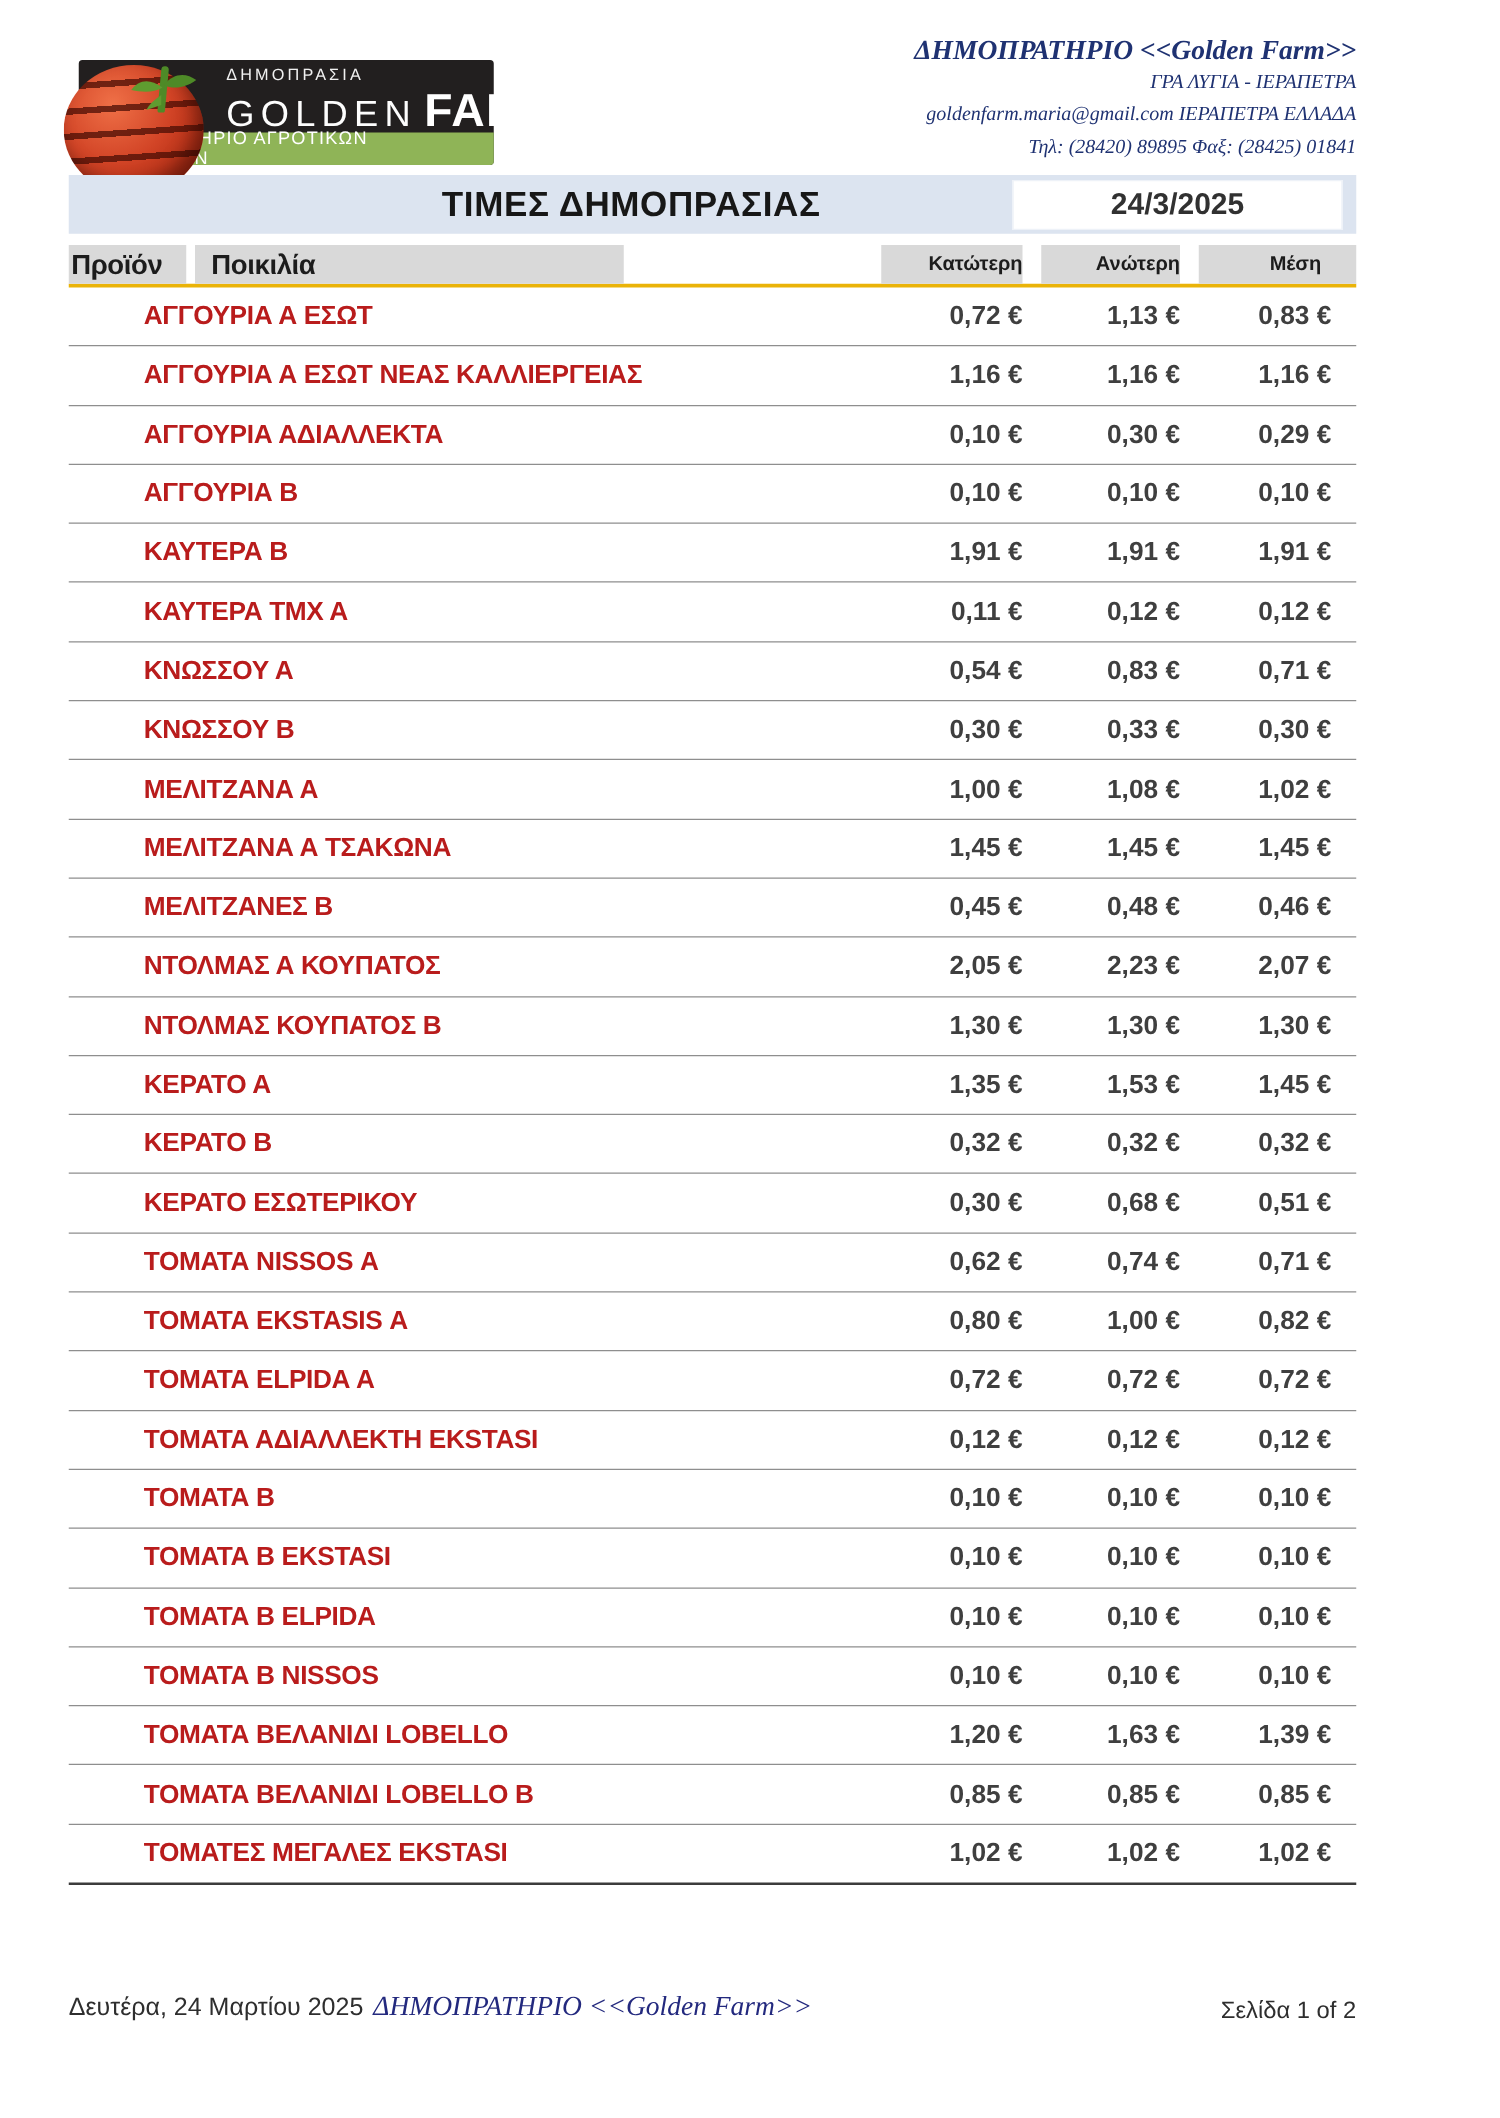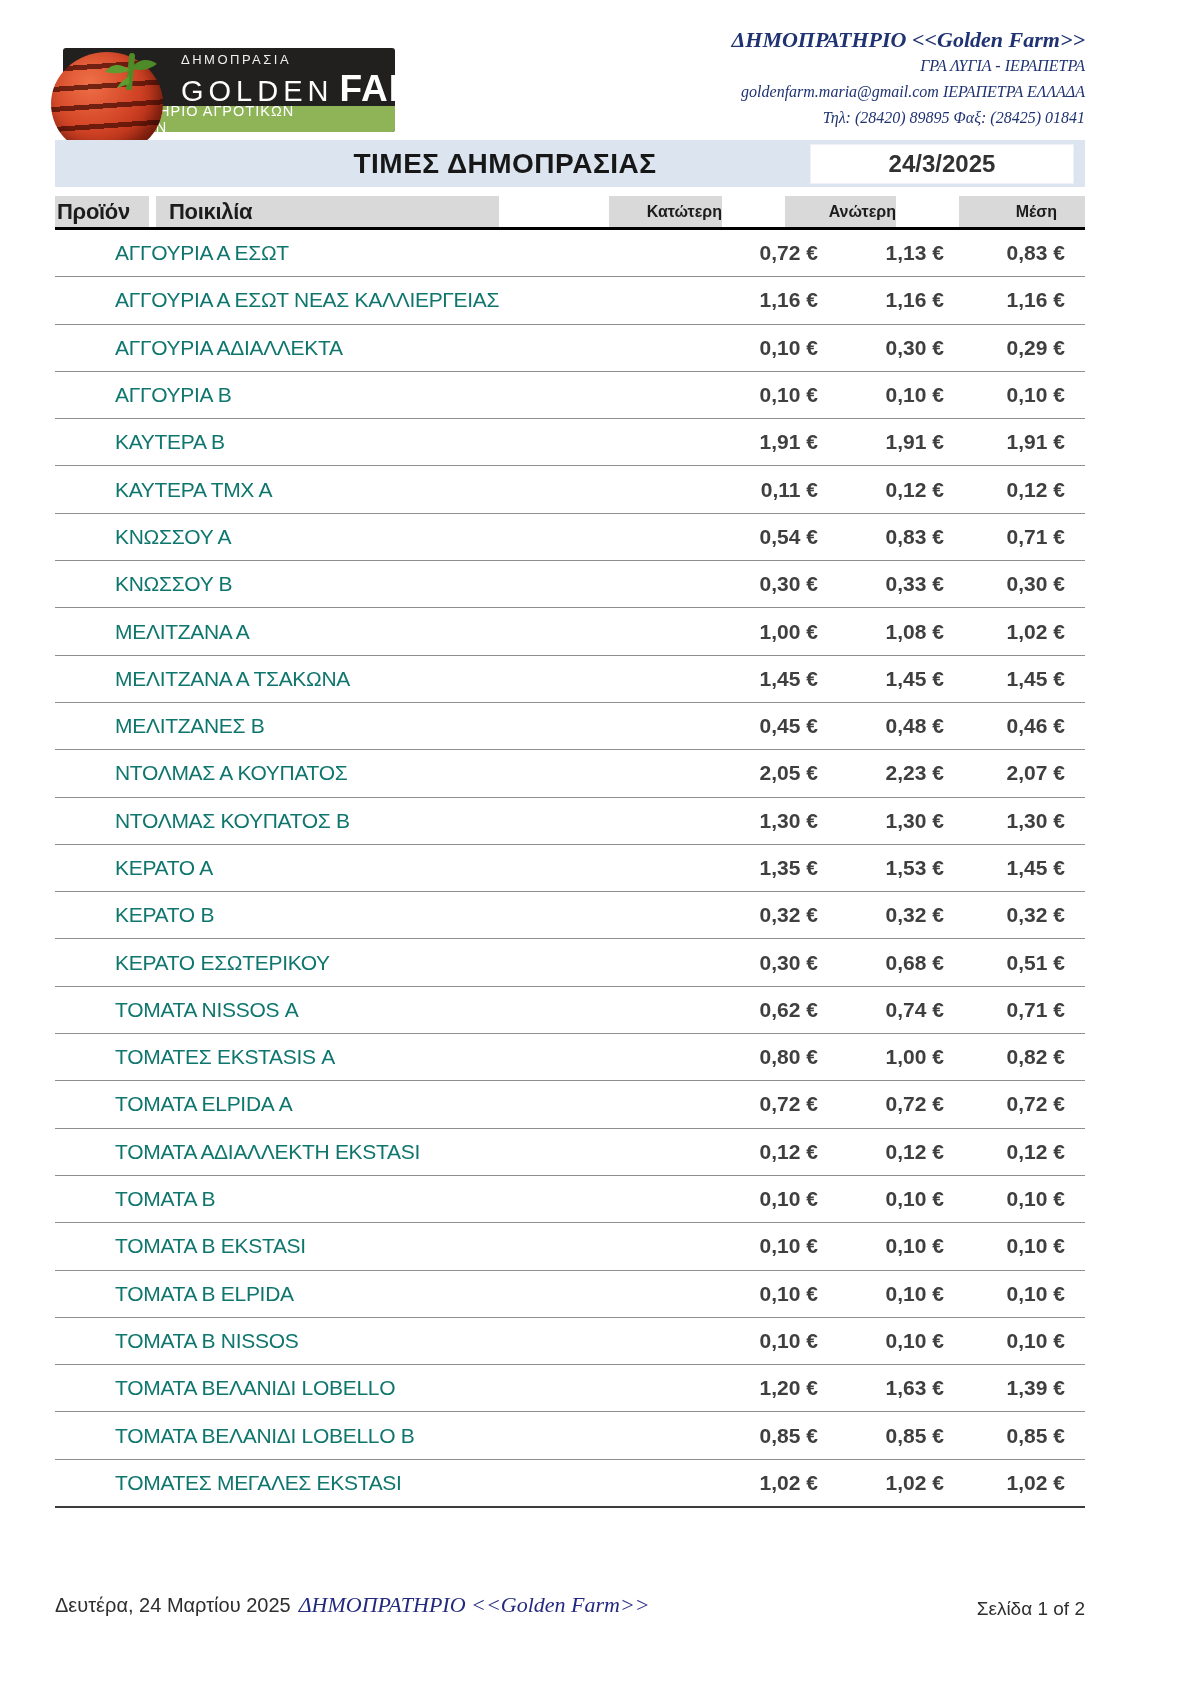--- a/index.html
+++ b/index.html
@@ -51,35 +51,35 @@
   .date-box {
     position:absolute; left:755px; top:4px; width:262px; height:38px; background:#ffffff;
     border:1px solid #eef2f8; display:flex; align-items:center; justify-content:center;
     font-size:24px; font-weight:700; color:#313131;
   }
 
   
   .table { position:absolute; left:55px; top:196px; width:1030px; }
   .thead {
     display:grid; grid-template-columns:1fr 128px 126px 141px;
-    height:31px; border-bottom:3px solid #000000; align-items:stretch;gap:48px;
+    height:31px; border-bottom:3px solid #eab308; align-items:stretch;
   }
   .thead .name-cell { display:flex; gap:7px; align-items:stretch; }
   .chip { background:#d9d9d9; display:flex; align-items:center; font-size:22px; font-weight:700; color:#1c1c1c; letter-spacing:-0.3px; }
   .chip-product { width:92px; padding-left:2px; }
   .chip-variety { width:330px; padding-left:13px; }
   .thead .ph { background:#d9d9d9; margin-left:15px; display:flex; align-items:center; justify-content:flex-end; font-size:16px; font-weight:700; color:#1c1c1c; }
   .thead .ph.mean { padding-right:28px; }
 
   .row {
     display:grid; grid-template-columns:1fr 128px 126px 141px;
     height:46.3px; align-items:center; border-bottom:1px solid #8e8e8e;
   }
   .row:last-child { border-bottom:2.5px solid #3c3c3c; }
-  .row .name { padding-left:60px; font-size:21px; font-weight:400; color:#0f766e; letter-spacing:-0.3px; }
+  .row .name { padding-left:60px; font-size:21px; font-weight:700; color:#b91c1c; letter-spacing:-0.3px; }
   .row .price { text-align:right; font-size:21px; font-weight:700; color:#3f3f3f; }
   .row .price.mean { padding-right:20px; }
 
   
   .footer { position:absolute; left:55px; top:1592px; width:1030px; height:34px; }
   .footer-left { position:absolute; left:0; top:0; display:flex; align-items:baseline; gap:8px; }
   .footer-date { font-size:20px; color:#2e2e2e; }
   .footer-brand { font-family:"Liberation Serif", serif; font-style:italic; font-size:22px; color:#23297e; }
   .footer-page { position:absolute; right:0; top:6px; font-size:19px; color:#2e2e2e; }
 </style>
@@ -245,21 +245,21 @@
     </div>
 
     <div class="row">
       <div class="name">ΤΟΜΑΤΑ NISSOS Α</div>
       <div class="price">0,62 €</div>
       <div class="price">0,74 €</div>
       <div class="price mean">0,71 €</div>
     </div>
 
     <div class="row">
-      <div class="name">ΤΟΜΑΤΕΣ EKSTASIS Α</div>
+      <div class="name">ΤΟΜΑΤΑ EKSTASIS Α</div>
       <div class="price">0,80 €</div>
       <div class="price">1,00 €</div>
       <div class="price mean">0,82 €</div>
     </div>
 
     <div class="row">
       <div class="name">ΤΟΜΑΤΑ ELPIDA Α</div>
       <div class="price">0,72 €</div>
       <div class="price">0,72 €</div>
       <div class="price mean">0,72 €</div>

